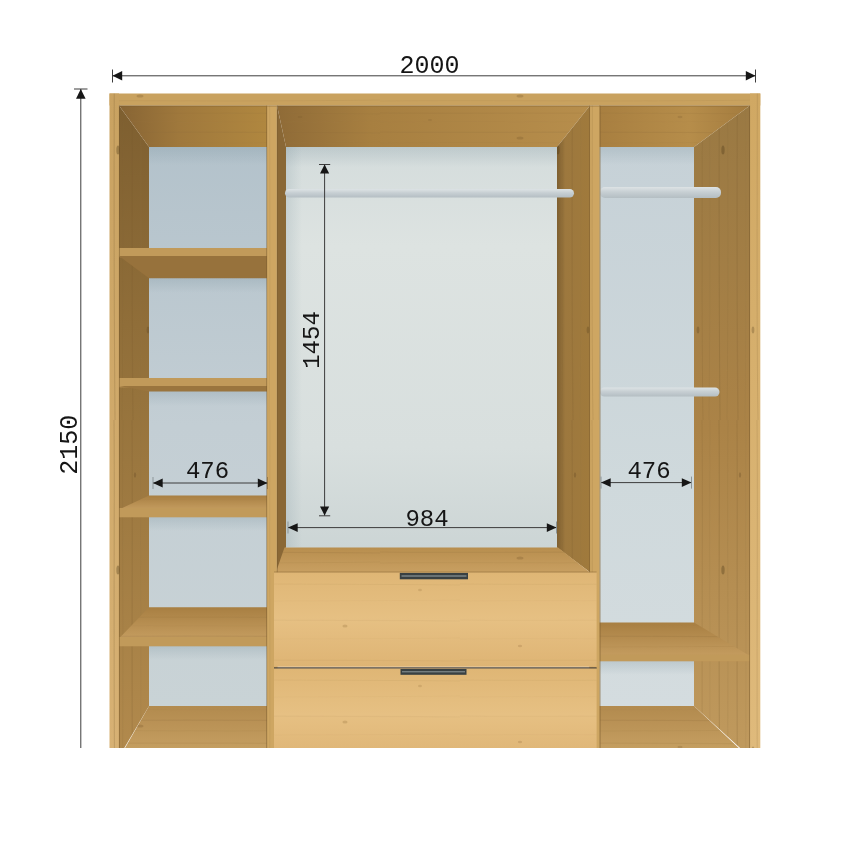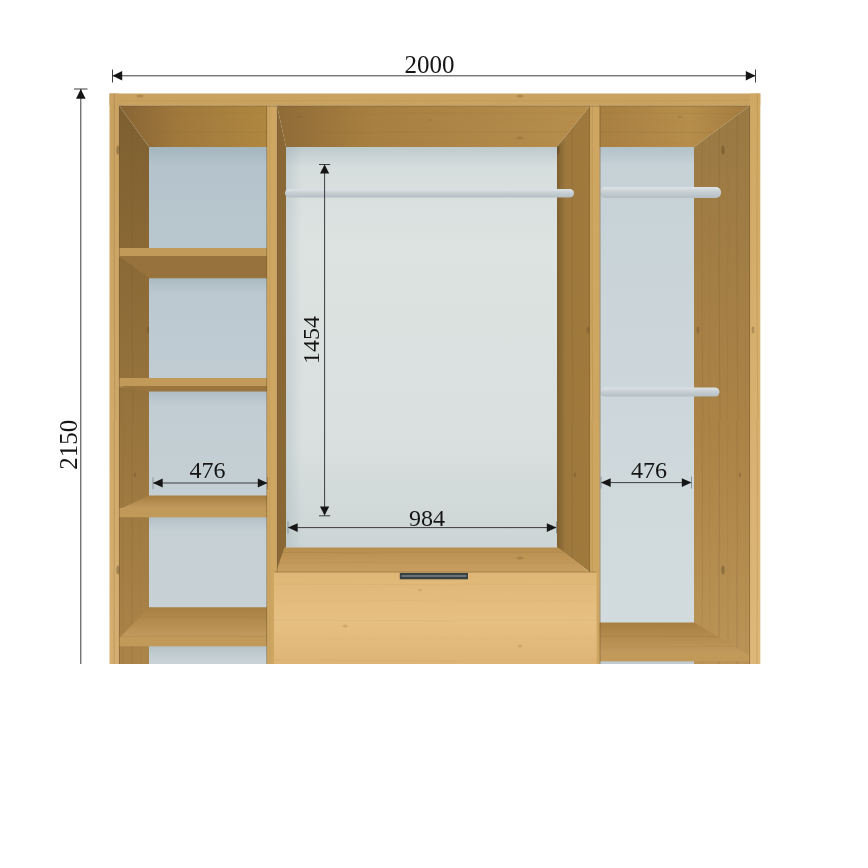--- a/index.html
+++ b/index.html
@@ -1,16 +1,16 @@
 <!DOCTYPE html>
 <html><head>
 <meta charset="utf-8">
 <style>
   html,body{margin:0;padding:0;background:#ffffff;}
-  .wrap{width:868px;height:664px;position:relative;font-family:Liberation Serif, serif;}
+  .wrap{width:868px;height:748px;position:relative;font-family:Liberation Mono, monospace;}
   svg{display:block;}
 </style>
 </head>
 <body>
 <div class="wrap">
 <svg width="868" height="868" viewBox="0 0 868 868">
 <defs>
   <linearGradient id="backL" x1="0" y1="0" x2="0" y2="1">
     <stop offset="0" stop-color="#b3c2cb"></stop>
     <stop offset="0.5" stop-color="#c3ced4"></stop>

